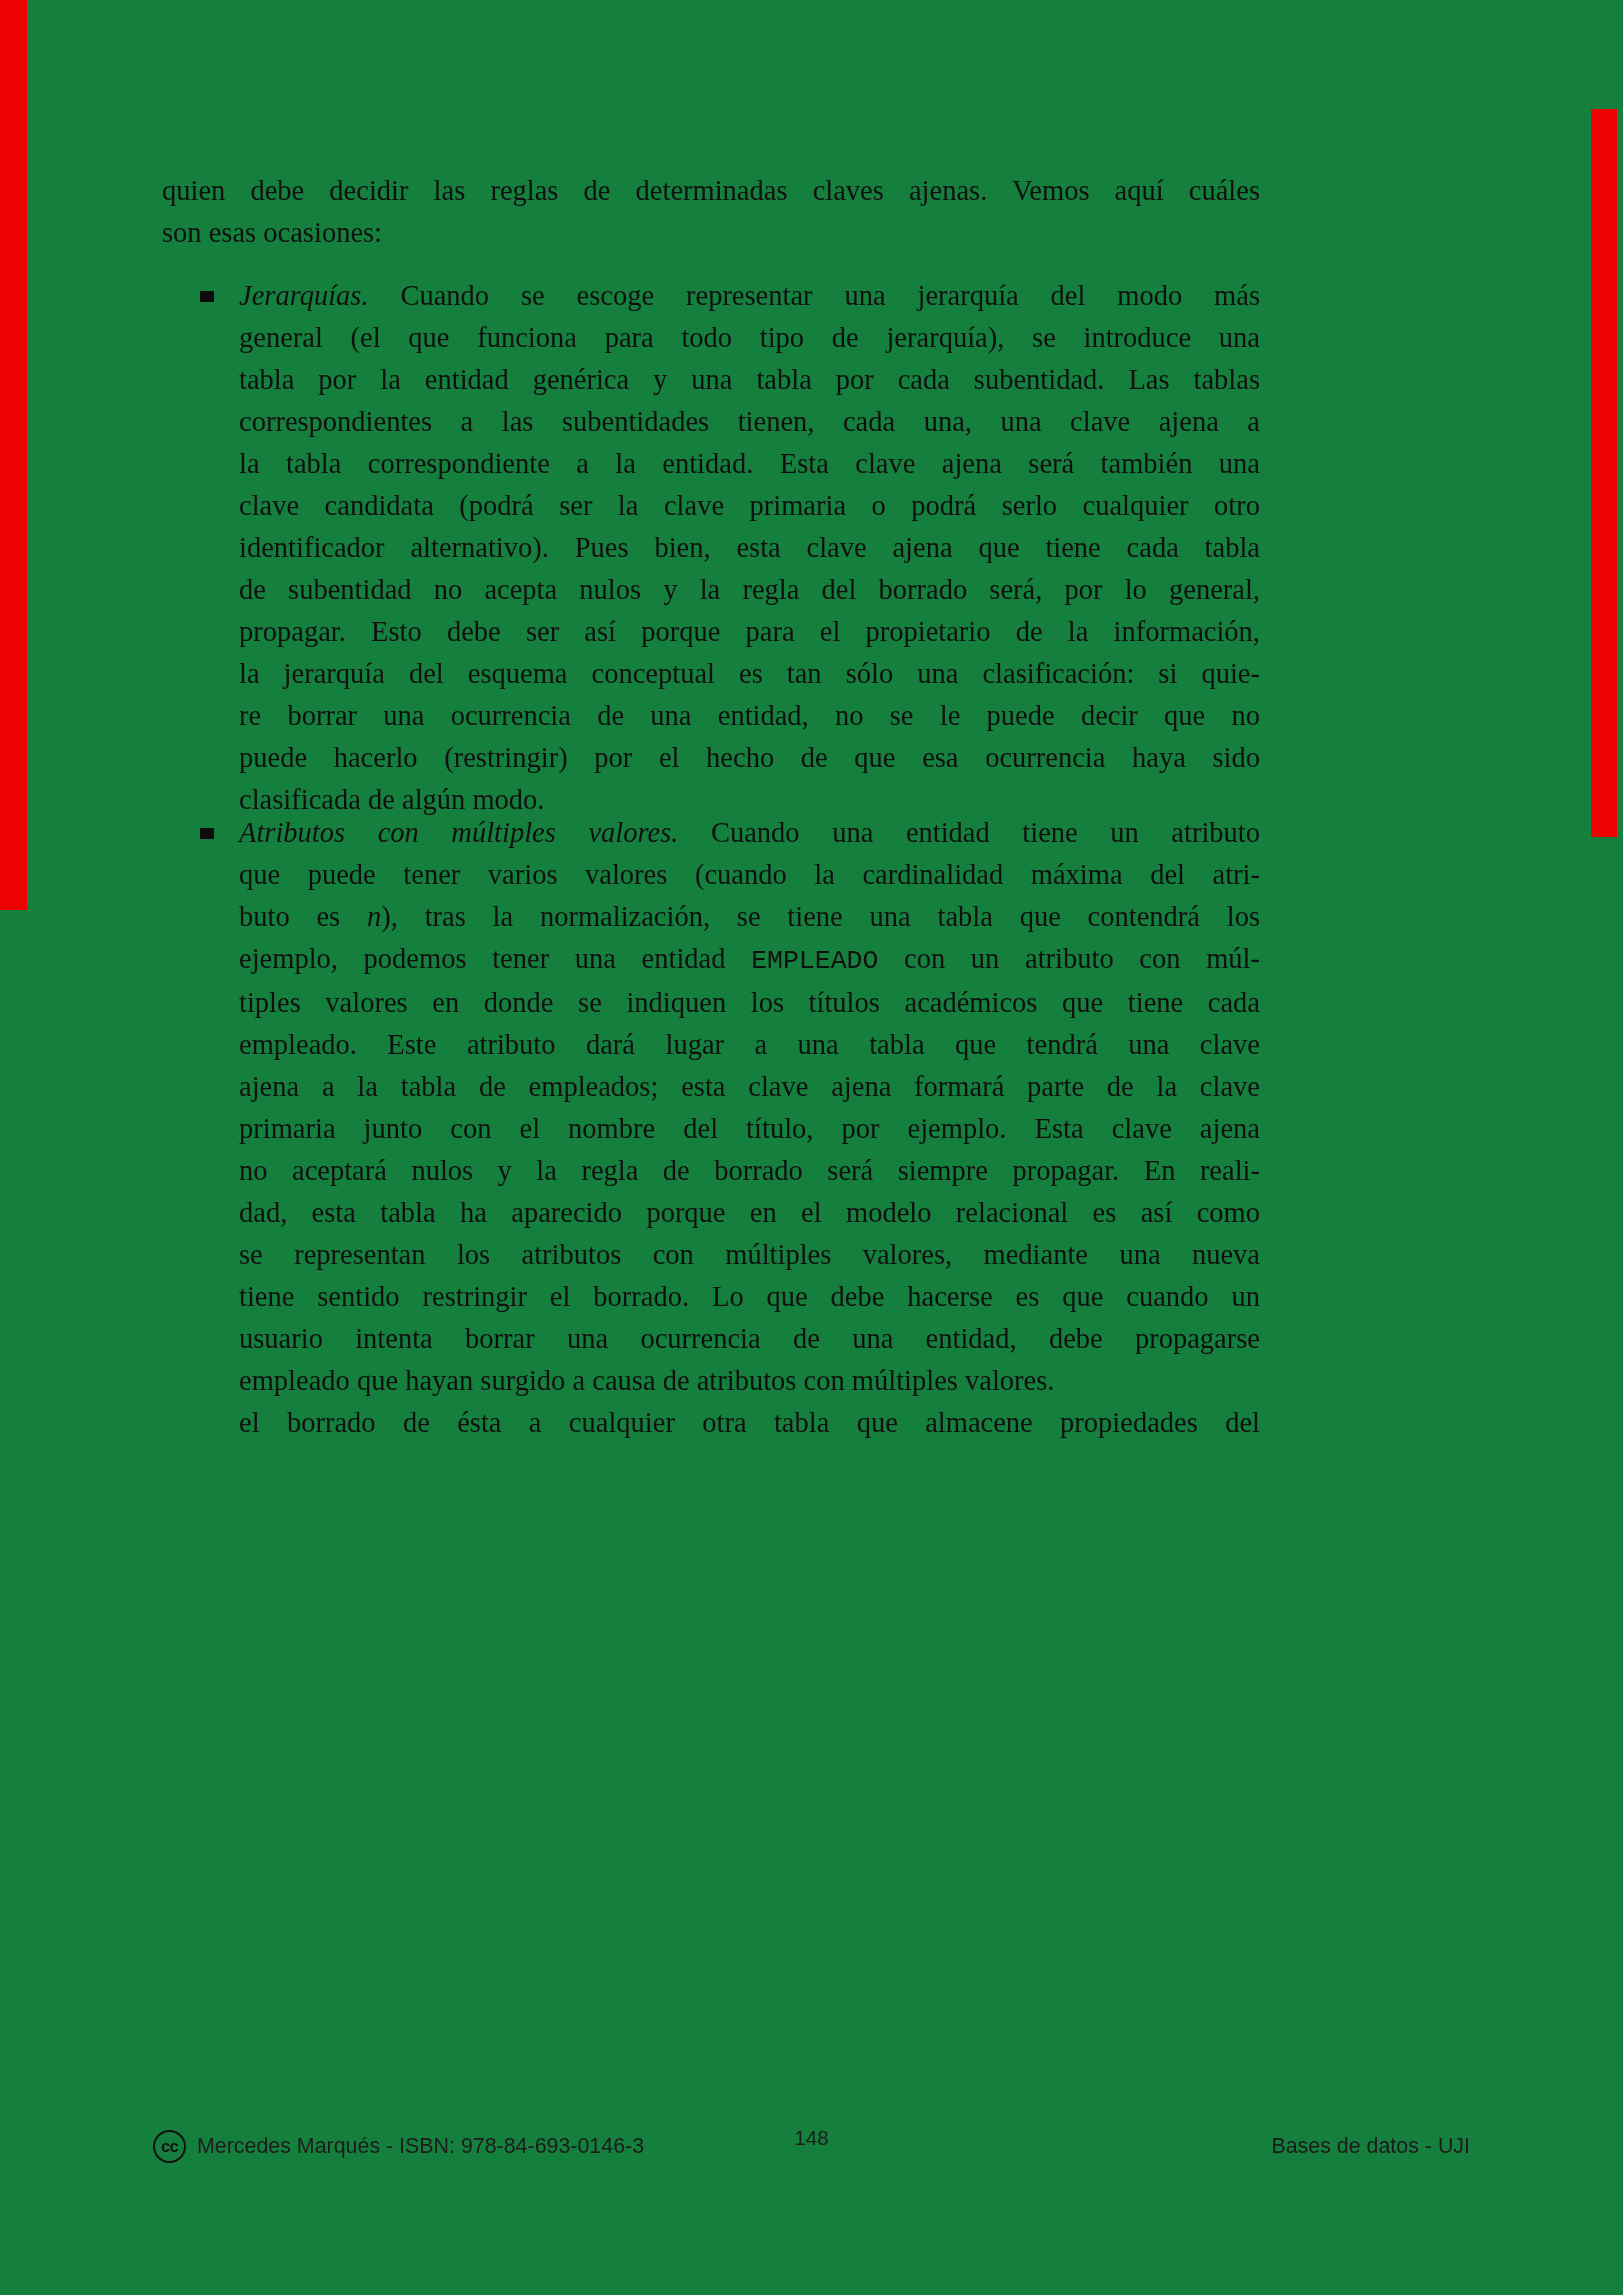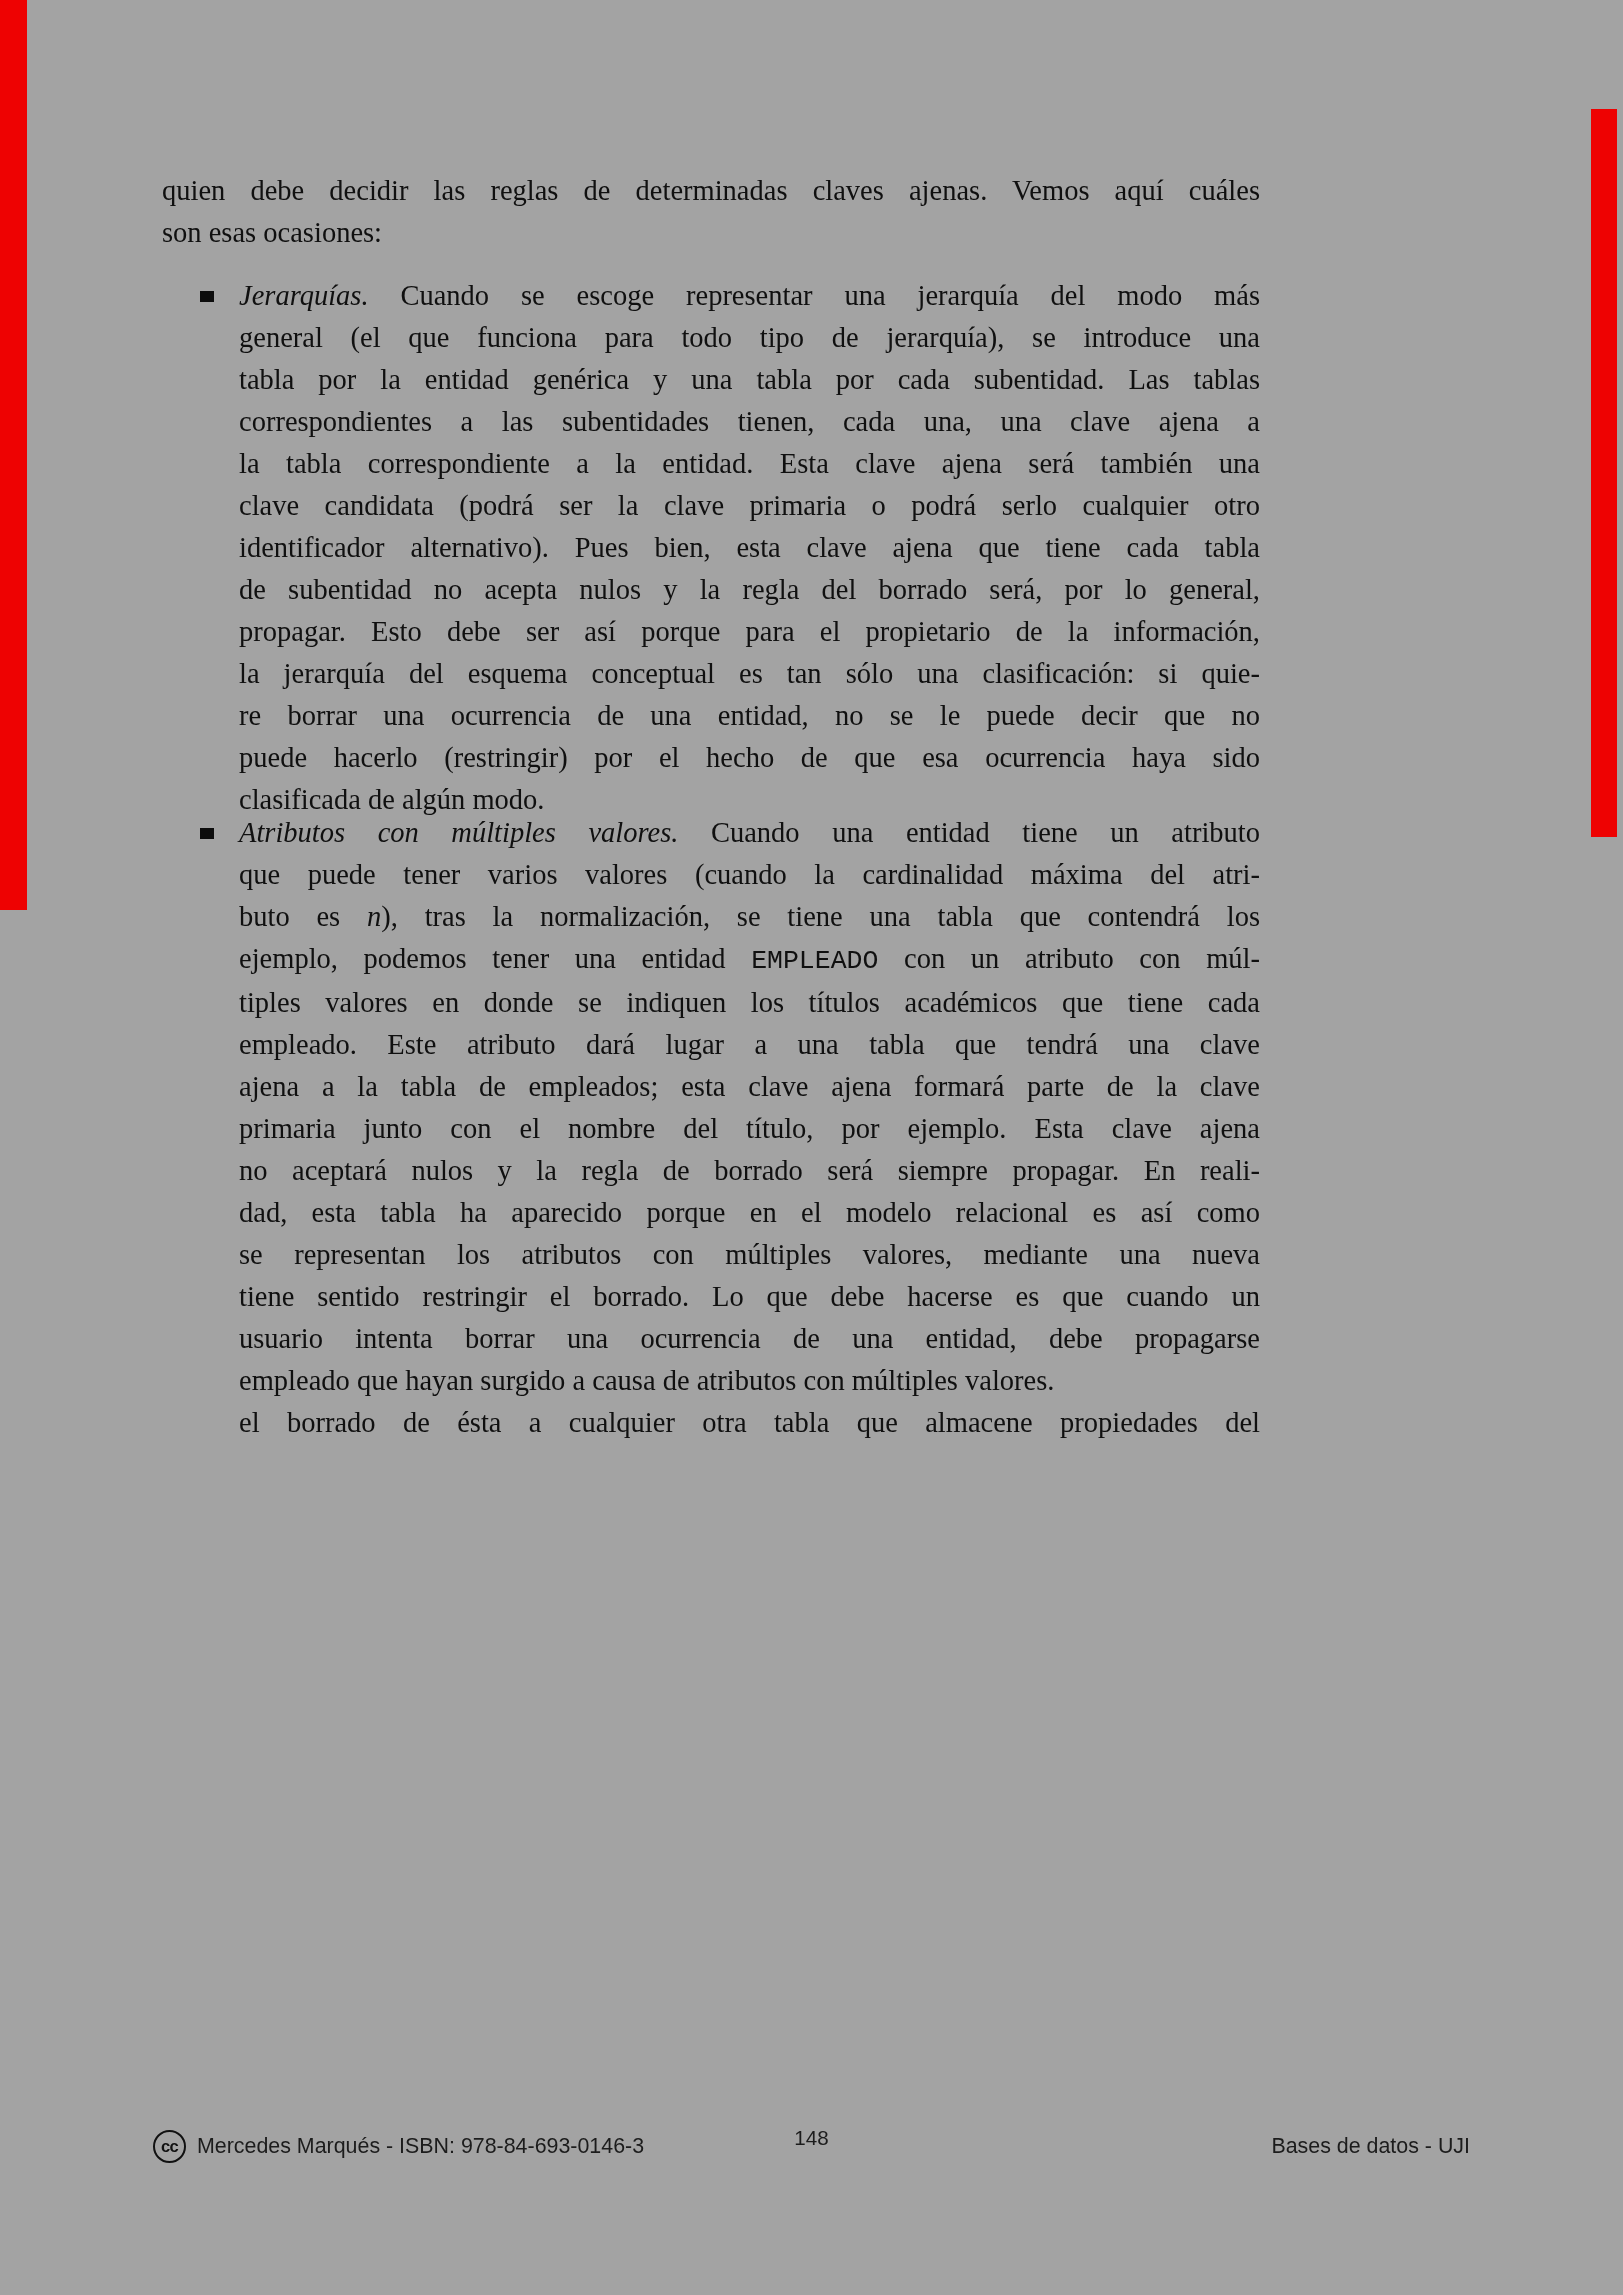--- a/index.html
+++ b/index.html
@@ -4,21 +4,21 @@
 <style>
   html, body { margin: 0; padding: 0; }
   body {
     width: 1623px; height: 2295px;
     background: #ffffff;
     font-family: "Liberation Serif", serif;
   }
   .page {
     position: relative;
     width: 1623px; height: 2295px;
-    background: #a3a3a3;
+    background: #15803d;
     overflow: hidden;
   }
 
   
   .red-bar { position: absolute; background: var(--accent-red, #ee0202); }
   .red-bar.left  { left: 0; top: 0; width: 27px; height: 910px; }
   .red-bar.right { left: 1591px; top: 109px; width: 26px; height: 728px; }
 
   
   .textcol {

